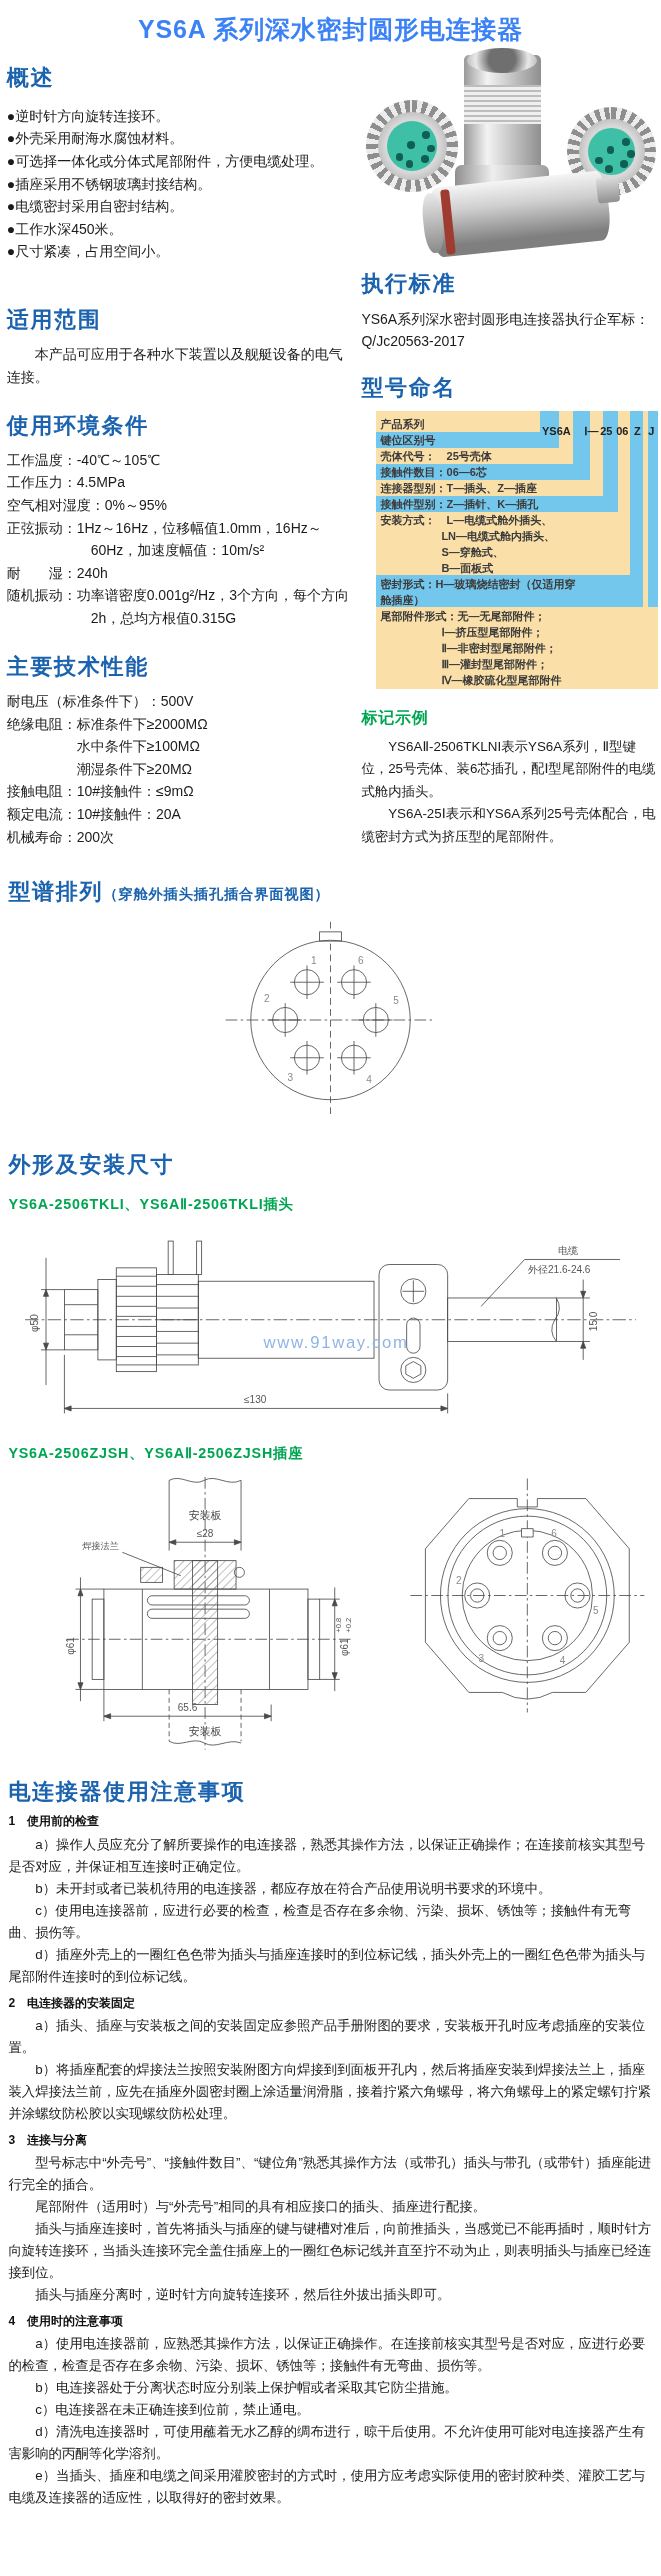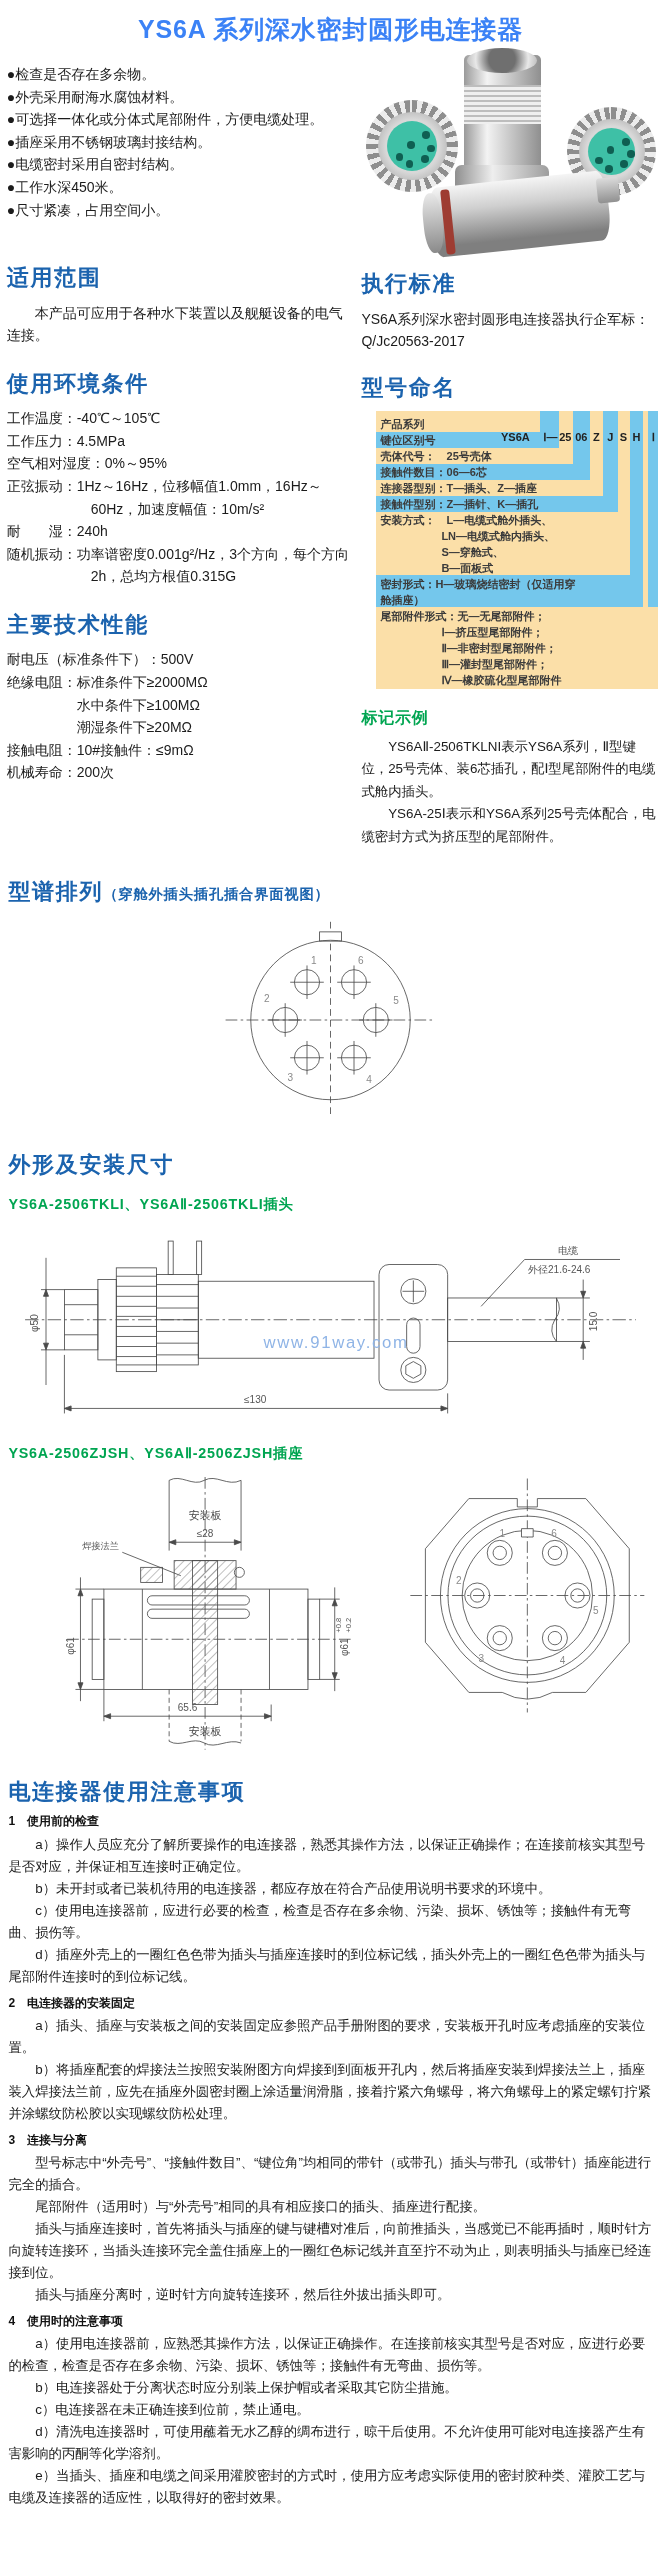--- a/index.html
+++ b/index.html
@@ -39,21 +39,21 @@
   .c-bot .red{position:absolute;left:13.4px;top:2.5px;width:8.4px;height:65px;background:#9e3c32;border-radius:3.4px;}
   .c-bot .cap{position:absolute;left:-6.7px;top:5px;width:18.4px;height:60px;border-radius:8.4px/25px;
     background:linear-gradient(180deg,#e9e9e9,#8a8a8a);}
   .c-bot .latch{position:absolute;right:-11.7px;top:8.4px;width:22px;height:25px;background:linear-gradient(180deg,#dcdcdc,#909090);border-radius:3.4px;}
   
   .naming{position:relative;width:282px;height:278px;background:#fbdfa8;margin:3.4px 0 0 15px;
     font-size:11px;font-weight:bold;color:#3b3b3b;box-sizing:border-box;padding-top:5px;}
   .nb{position:absolute;background:#74c7ec;}
   .nl{position:relative;height:16px;line-height:16px;padding-left:4.2px;white-space:pre;}
   .nl.ind{padding-left:65px;}
-  .ncode{position:absolute;top:20px;transform:translateX(-50%);font-size:11px;font-weight:bold;color:#222;}
+  .ncode{position:absolute;top:14px;transform:translateX(-50%);font-size:11px;font-weight:bold;color:#222;margin-left:41px;}
   
   svg text{font-family:"Liberation Sans",sans-serif;}
   .dimtxt{fill:#555;font-size:12px;}
   .cntr{text-anchor:middle;}
   .lbl{fill:#444;font-size:13px;}
   .pinnum{fill:#8a8a8a;font-size:12px;text-anchor:middle;}
   .wmark{fill:#8fb4e6;font-size:20px;letter-spacing:2px;}
   .drawwrap{text-align:center;margin:5px 0;}
   .sockrow{display:flex;align-items:flex-start;margin-left:34px;gap:25px;}
   
@@ -64,22 +64,23 @@
 </head>
 <body>
 
 <div class="page">
 
   <div class="title">YS6A 系列深水密封圆形电连接器</div>
 
   <div class="cols">
     <div class="col-l">
       <div class="sec" style="margin-top:11.7px;">
+        <div class="h-blue">概述</div>
         <div class="bullets">
-          <div class="bullet">●检查是否存在多余物。</div>
+          <div class="bullet">●逆时针方向旋转连接环。</div>
           <div class="bullet">●外壳采用耐海水腐蚀材料。</div>
           <div class="bullet">●可选择一体化或分体式尾部附件，方便电缆处理。</div>
           <div class="bullet">●插座采用不锈钢玻璃封接结构。</div>
           <div class="bullet">●电缆密封采用自密封结构。</div>
           <div class="bullet">●工作水深450米。</div>
           <div class="bullet">●尺寸紧凑，占用空间小。</div>
         </div>
       </div>
 
       <div class="sec" style="margin-top:42px;">
@@ -100,20 +101,21 @@
       </div>
 
       <div class="sec">
         <div class="h-blue">主要技术性能</div>
         <div>
           <div class="plist">耐电压（标准条件下）：500V</div>
           <div class="plist">绝缘电阻：标准条件下≥2000MΩ</div>
           <div class="plist">　　　　　水中条件下≥100MΩ</div>
           <div class="plist">　　　　　潮湿条件下≥20MΩ</div>
           <div class="plist">接触电阻：10#接触件：≤9mΩ</div>
+          <div class="plist">额定电流：10#接触件：20A</div>
           <div class="plist">机械寿命：200次</div>
         </div>
       </div>
     </div>
 
     <div class="col-r">
       <div class="photo">
         <div class="c-top">
             <div class="lip"></div>
             <div class="thread"></div>
@@ -438,21 +440,21 @@
     </div>
 
     <div>
       <div class="note-title">2　电连接器的安装固定</div>
       <p class="note-p">a）插头、插座与安装板之间的安装固定应参照产品手册附图的要求，安装板开孔时应考虑插座的安装位置。</p>
       <p class="note-p">b）将插座配套的焊接法兰按照安装附图方向焊接到到面板开孔内，然后将插座安装到焊接法兰上，插座装入焊接法兰前，应先在插座外圆密封圈上涂适量润滑脂，接着拧紧六角螺母，将六角螺母上的紧定螺钉拧紧并涂螺纹防松胶以实现螺纹防松处理。</p>
     </div>
 
     <div>
       <div class="note-title">3　连接与分离</div>
-      <p class="note-p">型号标志中“外壳号”、“接触件数目”、“键位角”均相同的带针（或带孔）插头与带孔（或带针）插座能进行完全的插合。</p>
+      <p class="note-p">型号标志中“外壳号”、“接触件数目”、“键位角”熟悉其操作方法（或带孔）插头与带孔（或带针）插座能进行完全的插合。</p>
       <p class="note-p">尾部附件（适用时）与“外壳号”相同的具有相应接口的插头、插座进行配接。</p>
       <p class="note-p">插头与插座连接时，首先将插头与插座的键与键槽对准后，向前推插头，当感觉已不能再插时，顺时针方向旋转连接环，当插头连接环完全盖住插座上的一圈红色标记线并直至拧不动为止，则表明插头与插座已经连接到位。</p>
       <p class="note-p">插头与插座分离时，逆时针方向旋转连接环，然后往外拔出插头即可。</p>
     </div>
 
     <div>
       <div class="note-title">4　使用时的注意事项</div>
       <p class="note-p">a）使用电连接器前，应熟悉其操作方法，以保证正确操作。在连接前核实其型号是否对应，应进行必要的检查，检查是否存在多余物、污染、损坏、锈蚀等；接触件有无弯曲、损伤等。</p>
       <p class="note-p">b）电连接器处于分离状态时应分别装上保护帽或者采取其它防尘措施。</p>
       <p class="note-p">c）电连接器在未正确连接到位前，禁止通电。</p>

